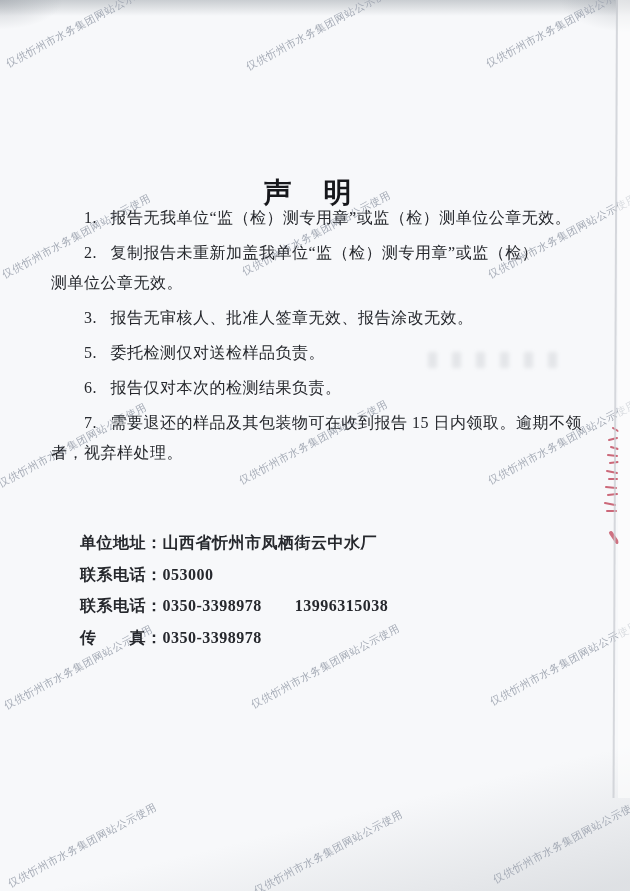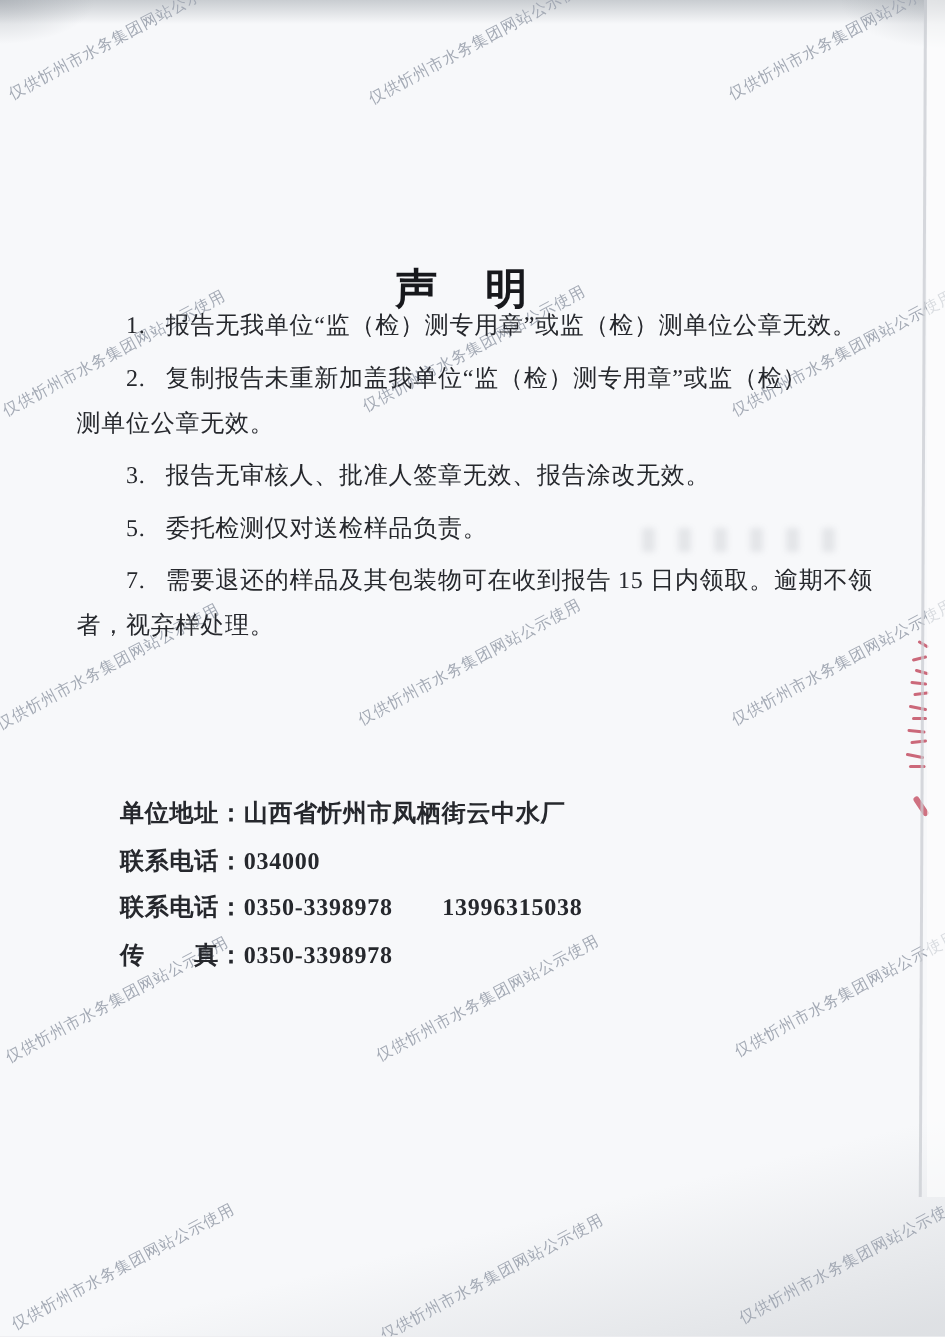--- a/index.html
+++ b/index.html
@@ -80,30 +80,31 @@
   <div class="wm" style="left:497px; top:874px">仅供忻州市水务集团网站公示使用</div>
 
   <div class="title">声　明</div>
 
   <div class="body-text">
     <p>1.&nbsp;&nbsp;&nbsp;报告无我单位“监（检）测专用章”或监（检）测单位公章无效。</p>
     <p>2.&nbsp;&nbsp;&nbsp;复制报告未重新加盖我单位“监（检）测专用章”或监（检）
 测单位公章无效。</p>
     <p>3.&nbsp;&nbsp;&nbsp;报告无审核人、批准人签章无效、报告涂改无效。</p>
     <p>5.&nbsp;&nbsp;&nbsp;委托检测仅对送检样品负责。</p>
+    <p>6.&nbsp;&nbsp;&nbsp;报告仅对本次的检测结果负责。</p>
     <p>7.&nbsp;&nbsp;&nbsp;需要退还的样品及其包装物可在收到报告 15 日内领取。逾期不领
 者，视弃样处理。</p>
   </div>
 
   <div class="contact">
     <div class="contact-row">
       <span>单位地址：</span><span>山西省忻州市凤栖街云中水厂</span>
     </div>
     <div class="contact-row">
-      <span>联系电话：</span><span>034000</span>
+      <span>联系电话：</span><span>053000</span>
     </div>
     <div class="contact-row">
       <span>联系电话：</span><span>0350-3398978　　13996315038</span>
     </div>
     <div class="contact-row">
       <span>传　　真：</span><span>0350-3398978</span>
     </div>
   </div>
 
   <div class="bleed"></div>

